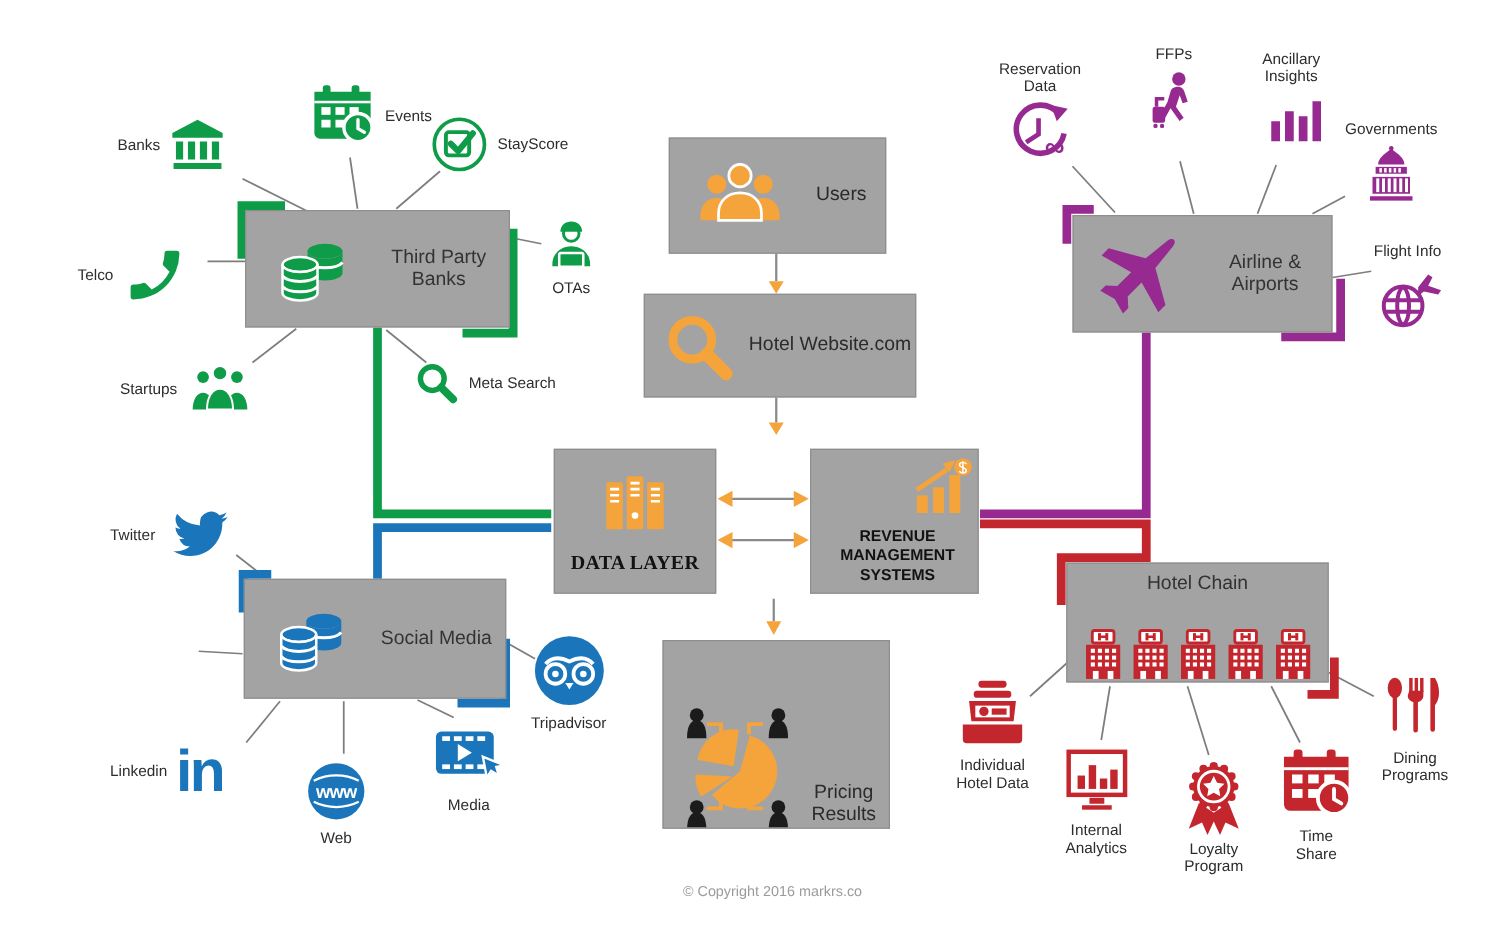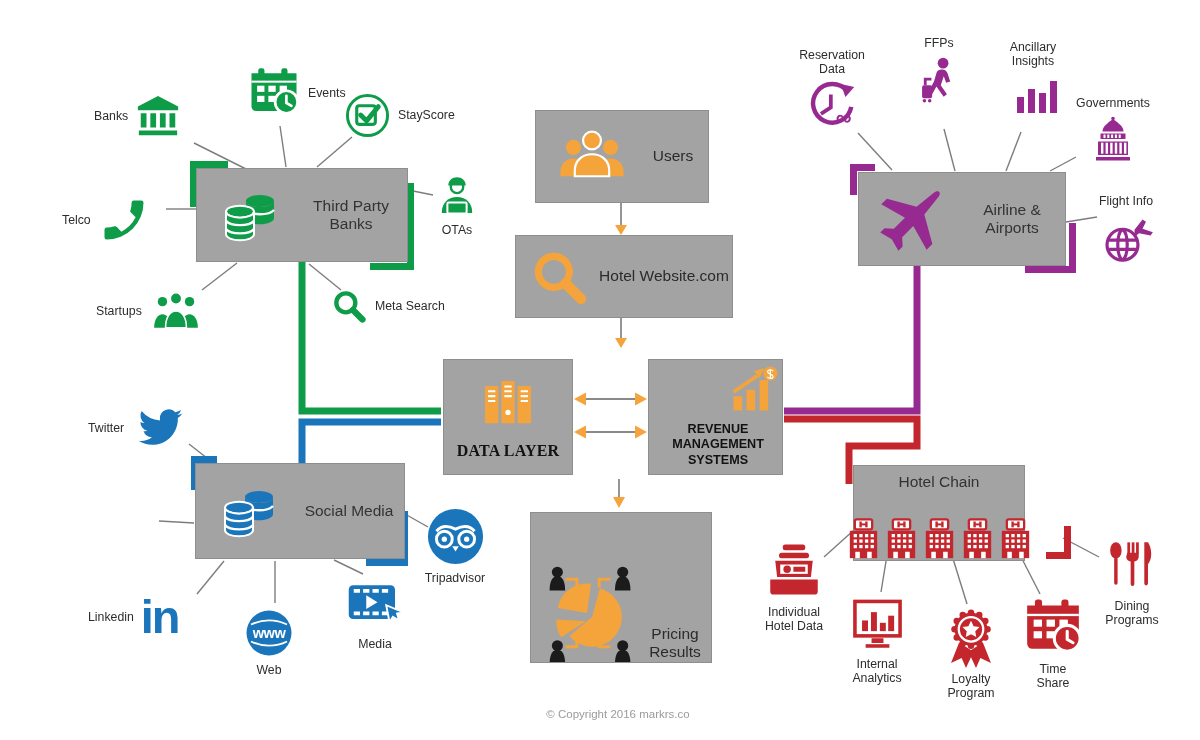--- a/index.html
+++ b/index.html
@@ -16,21 +16,21 @@
   .g{color:var(--green);} .b{color:var(--blue);} .o{color:var(--orange);}
   .p{color:var(--purple);} .r{color:var(--red);}
 
   
   .hub{position:absolute;background:#a3a3a3;border:1.5px solid var(--boxborder);
        display:flex;align-items:center;box-sizing:border-box;}
   .hub-title{flex:1;text-align:center;font-size:15.5px;line-height:1.18;color:#333;}
   #box-third-party{left:196px;top:168px;width:212px;height:94px;padding-left:16px;gap:8px;}
   #box-social{left:195px;top:463px;width:210px;height:96px;padding-left:16px;gap:8px;}
   #box-airline{left:858px;top:172px;width:208px;height:94px;padding-left:6px;}
-  #box-hotel{left:853px;top:465px;width:172px;height:96px;flex-direction:column;
+  #box-hotel{left:853px;top:450px;width:210px;height:96px;flex-direction:column;
              justify-content:flex-start;padding-top:7px;gap:5px;}
   .hotel-row{display:flex;gap:7px;justify-content:center;}
   #box-users{left:535px;top:110px;width:174px;height:93px;padding-left:20px;gap:10px;}
   #box-website{left:515px;top:235px;width:218px;height:83px;padding-left:12px;gap:6px;}
   #box-datalayer{left:443px;top:359px;width:130px;height:116px;flex-direction:column;
                  justify-content:center;gap:9px;}
   #box-rms{left:648px;top:359px;width:135px;height:116px;flex-direction:column;
            justify-content:center;gap:4px;align-items:flex-end;}
   #box-pricing{left:530px;top:512px;width:182px;height:151px;padding-left:8px;gap:2px;align-items:flex-end;}
   .big-label{flex:1;text-align:center;font-size:15.5px;line-height:1.2;color:#2b2b2b;}

